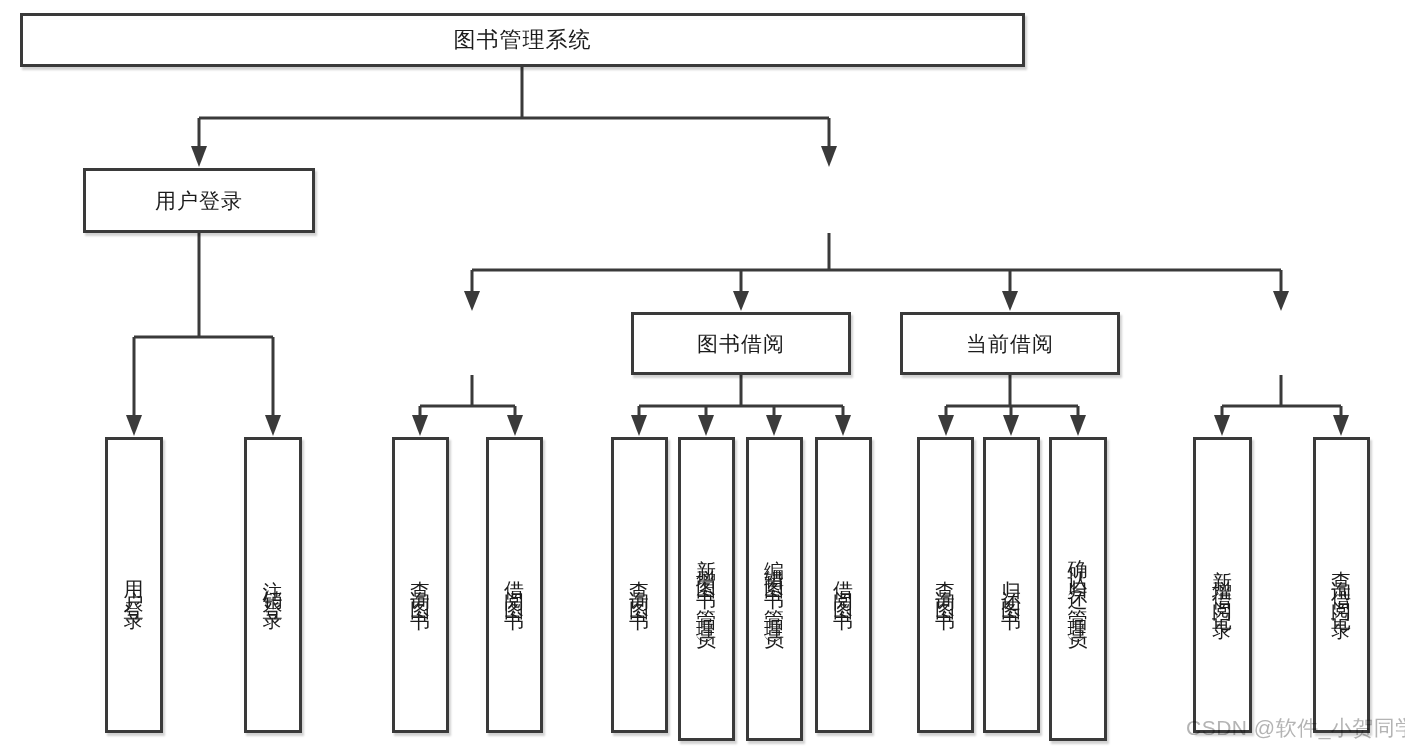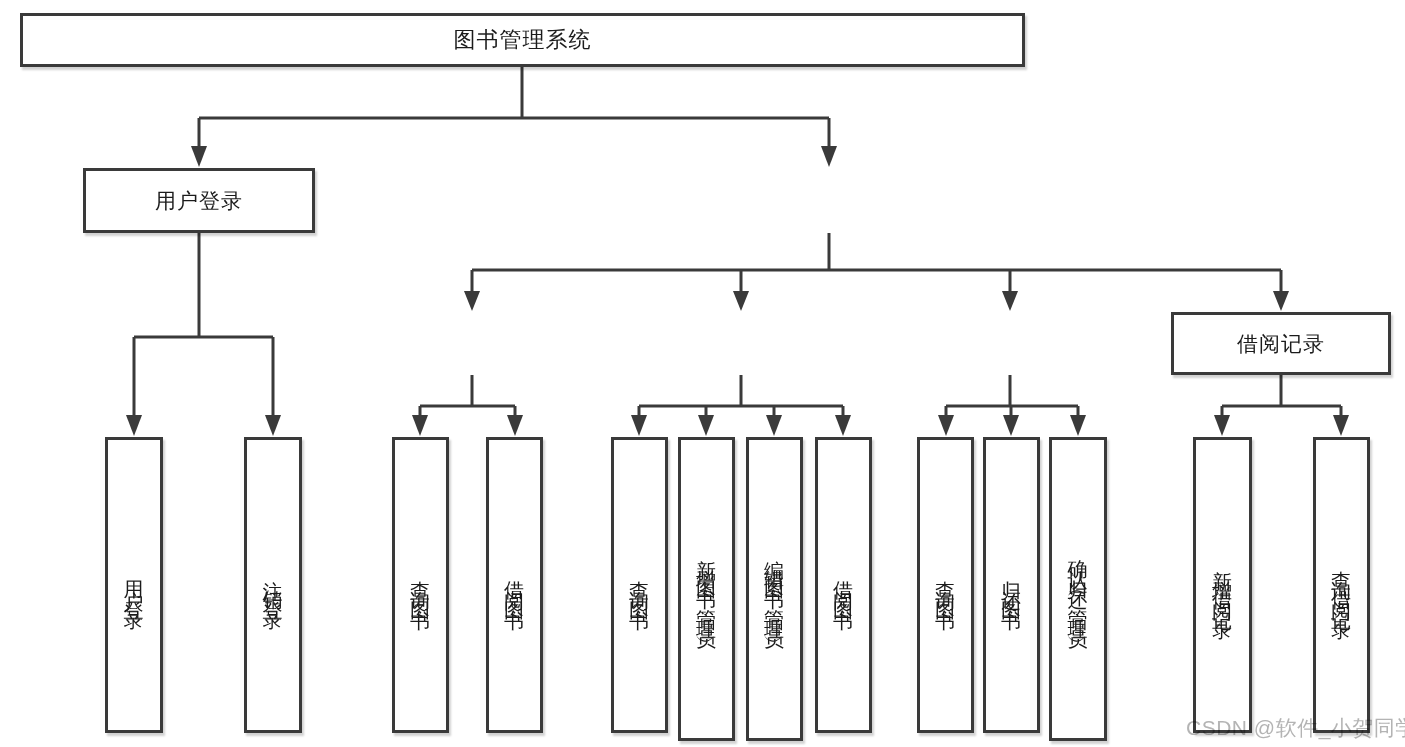--- a/index.html
+++ b/index.html
@@ -110,22 +110,25 @@
   </svg>
 
   <div class="box" style="left:20px;top:13px;width:1005px;height:54px">
     <span class="hlabel root-label">图书管理系统</span>
   </div>
 
   <div class="box" style="left:83px;top:168px;width:232px;height:65px">
     <span class="hlabel">用户登录</span>
   </div>
 
-  <div class="box" style="left:1171px;top:312px;width:220px;height:63px">
-    <span class="hlabel">借阅记录</span>
+  <div class="box" style="left:631px;top:312px;width:220px;height:63px">
+    <span class="hlabel">图书借阅</span>
+  </div>
+  <div class="box" style="left:900px;top:312px;width:220px;height:63px">
+    <span class="hlabel">当前借阅</span>
   </div>
 
   <div class="box" style="left:105px;top:437px;width:58px;height:296px">
     <span class="vlabel">用户登录</span>
   </div>
   <div class="box" style="left:244px;top:437px;width:58px;height:296px">
     <span class="vlabel">注销登录</span>
   </div>
 
   <div class="box" style="left:392px;top:437px;width:57px;height:296px">

